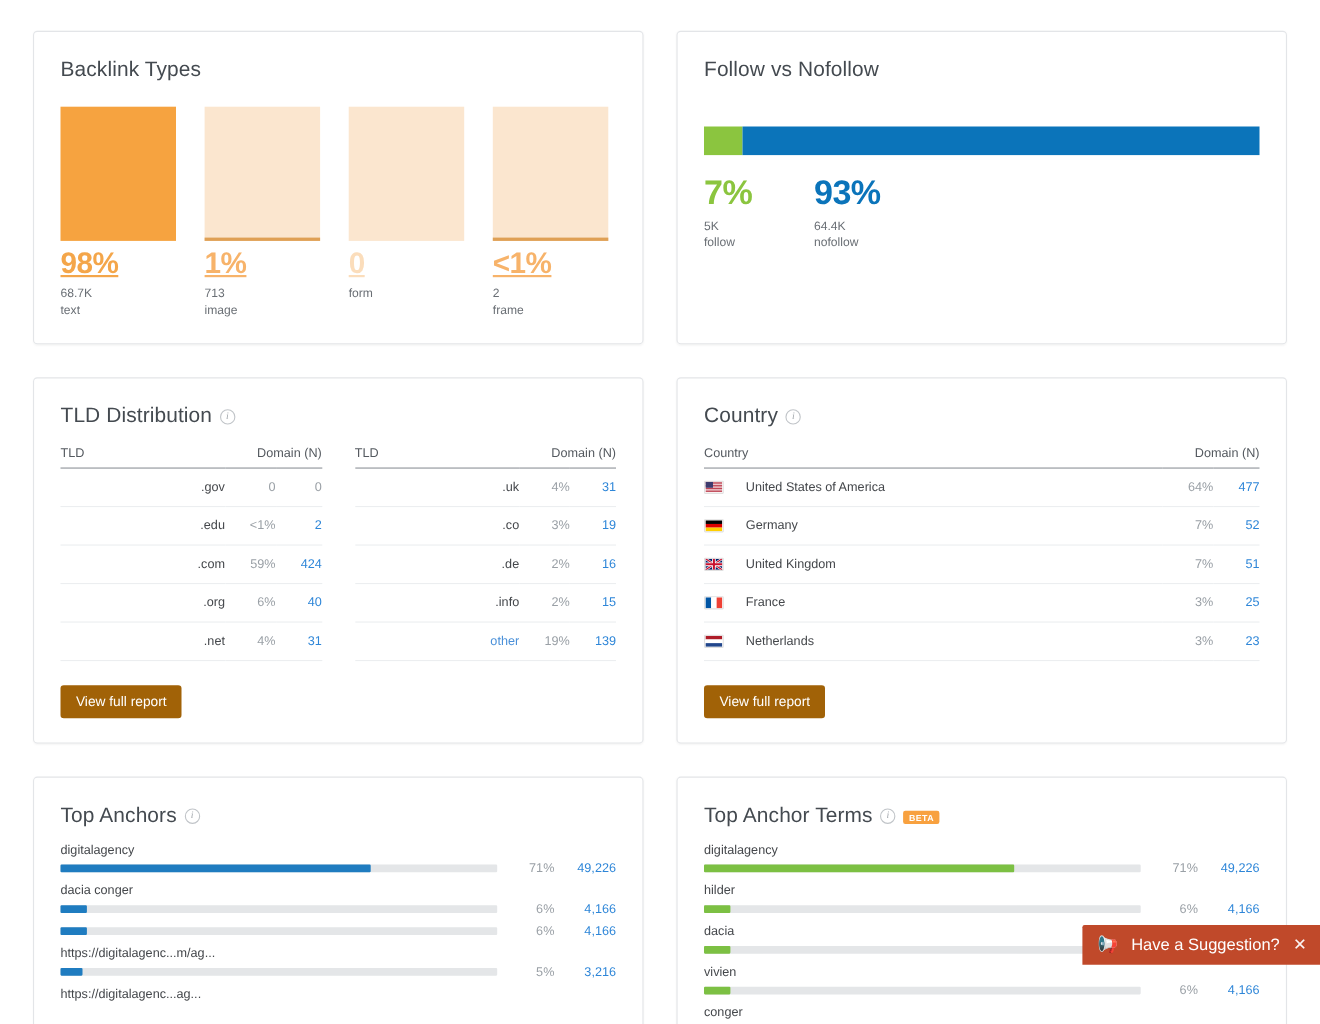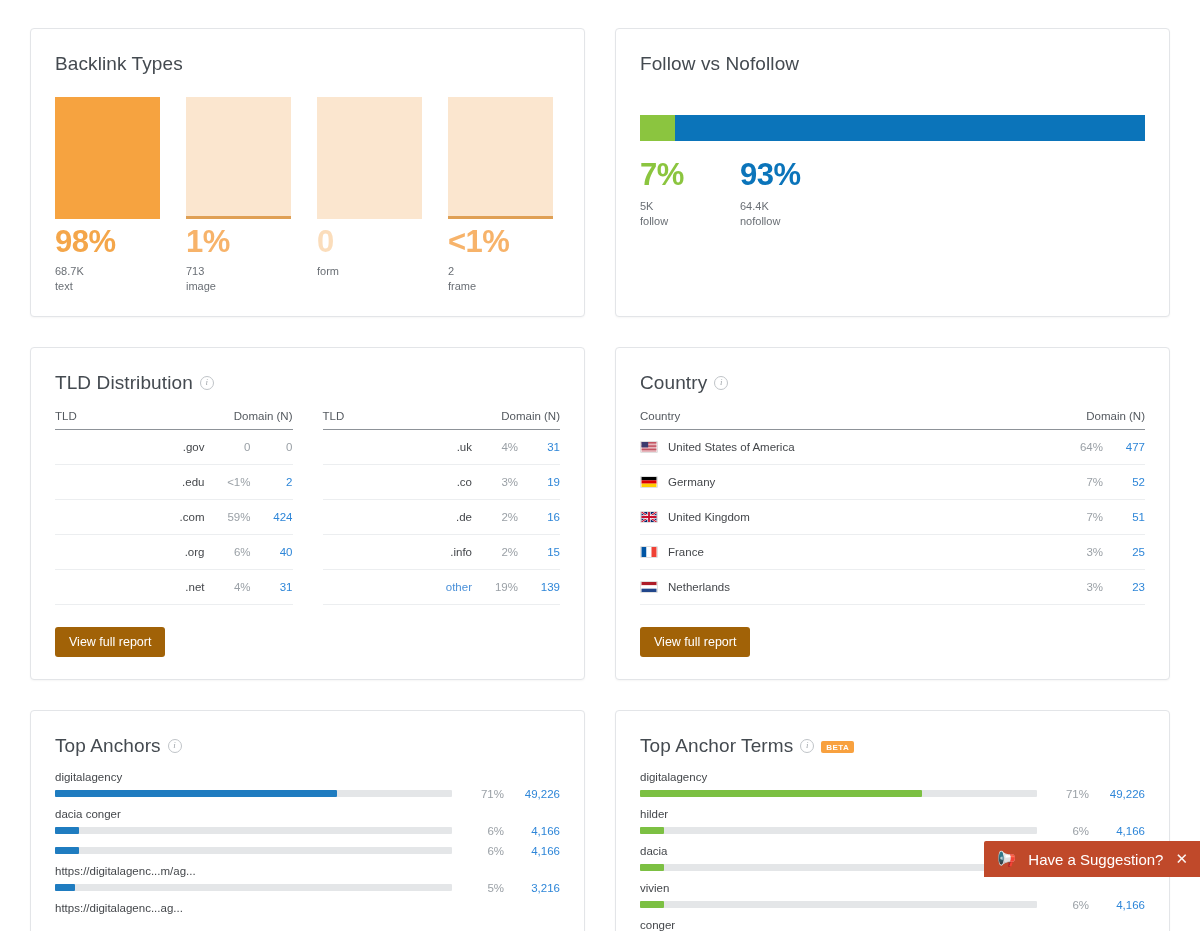--- a/index.html
+++ b/index.html
@@ -71,26 +71,27 @@
   }
   .bt-bar .fill {
     position: absolute; left: 0; right: 0; bottom: 0;
     background: #fbe6cf;
   }
   .bt-bar .underline {
     position: absolute; left: 0; right: 0; bottom: 0;
     height: 3px; background: #dfa055;
   }
   .bt-pct {
-    font-size: 31px;
+    font-size: 27px;
     font-weight: bold;
     color: #f7b36a;
     margin-top: 7px;
     line-height: 1;
     letter-spacing: -.5px;
+    text-decoration: underline;
   }
   .bt-pct.muted { color: #fbddbb; }
   .bt-pct.strong { color: #f4a64a; }
   .bt-sub {
     font-size: 11px;
     color: #6a6f75;
     line-height: 1.35;
     margin-top: 7px;
   }
 
@@ -126,21 +127,21 @@
     color: #44474b;
     text-align: right;
     white-space: nowrap;
   }
   .tbl td.name { text-align: right; color: #44474b; }
   .tbl td.name.link { color: #4a90d9; }
   .tbl td.pct { color: #9aa0a6; width: 46px; }
   .tbl td.num { color: #2e86d8; width: 42px; }
   .tbl td.num.zero { color: #9aa0a6; }
   .tbl td.pct.zero { color: #9aa0a6; }
-  .flagcell { display: flex; align-items: center; gap: 10px; }
+  .flagcell { display: flex; align-items: center; gap: 20px; }
   .flag {
     width: 18px; height: 12px; flex: 0 0 18px;
     border: 1px solid rgba(0,0,0,.12);
     border-radius: 1px; overflow: hidden;
     display: block;
   }
   .btn {
     display: inline-block;
     margin-top: 22px;
     background: #a16207;

